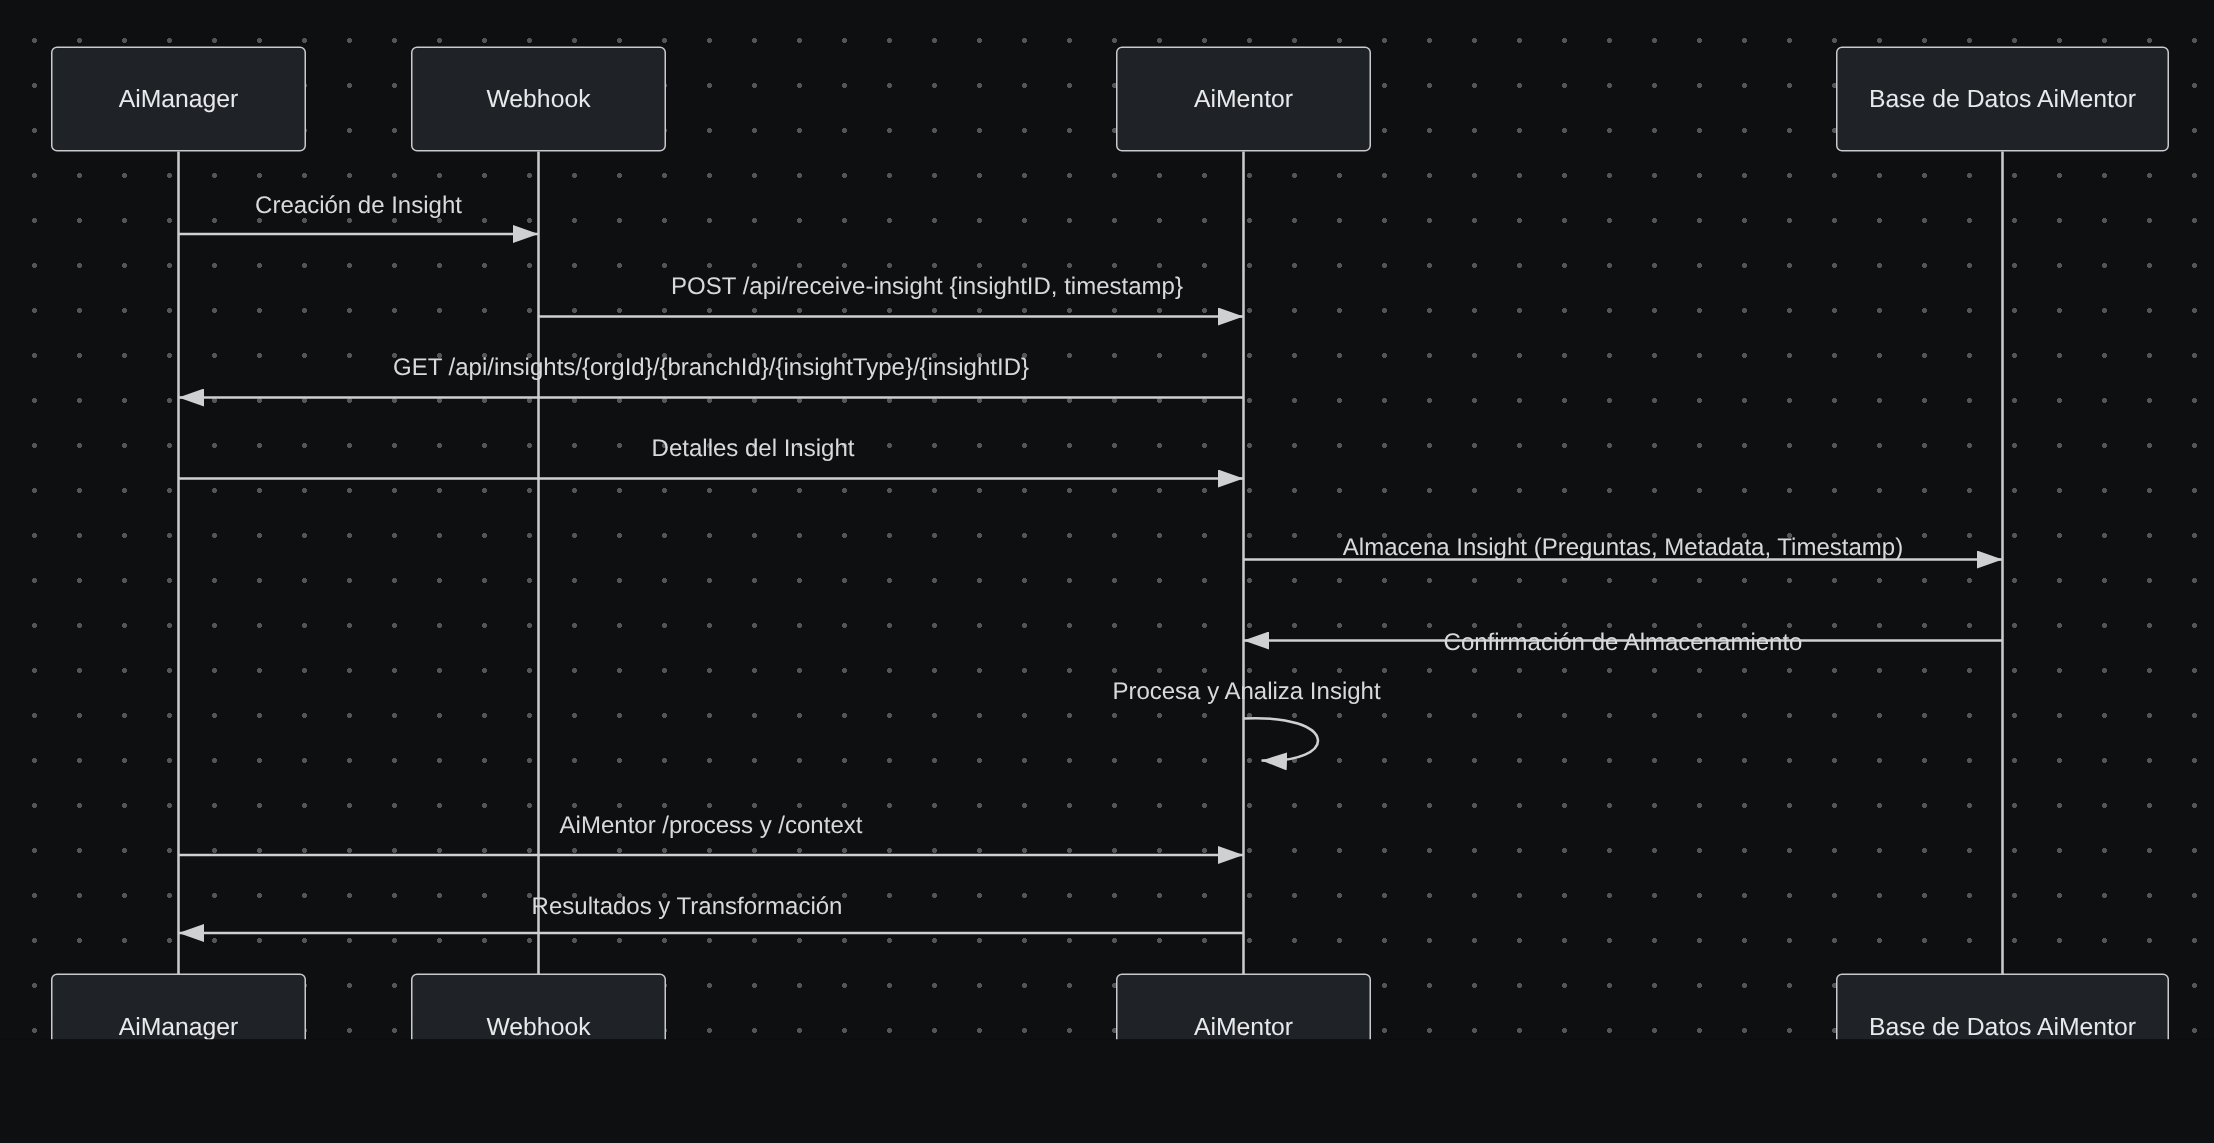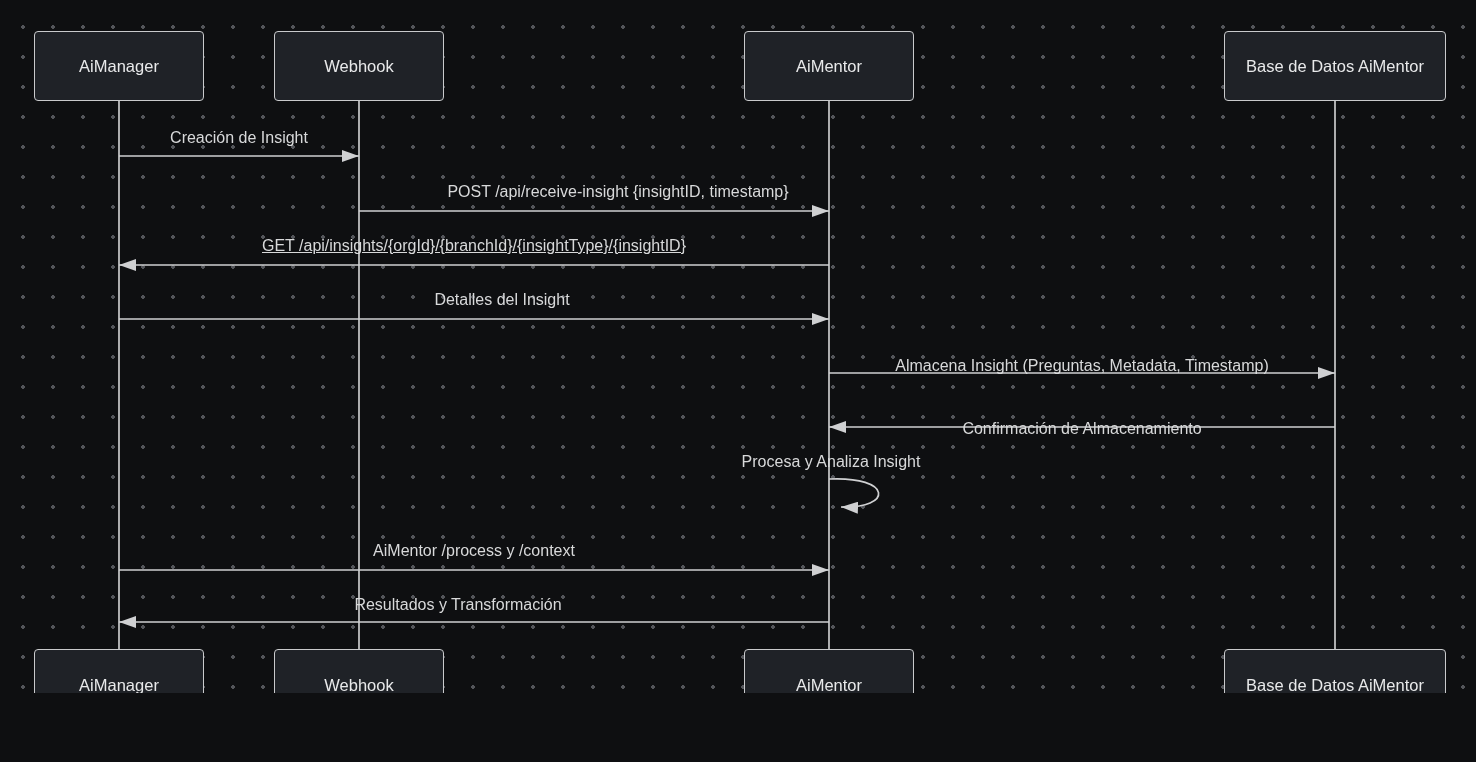--- a/index.html
+++ b/index.html
@@ -105,21 +105,21 @@
   </div>
   <div class="actor" style="left:744px; top:649px; width:170px; height:72px;">
     <span>AiMentor</span>
   </div>
   <div class="actor" style="left:1224px; top:649px; width:222px; height:72px;">
     <span>Base de Datos AiMentor</span>
   </div>
 
   <div class="msg-label" style="left:239px;  top:128px;">Creación de Insight</div>
   <div class="msg-label" style="left:618px;  top:182px;">POST /api/receive-insight {insightID, timestamp}</div>
-  <div class="msg-label" style="left:474px;  top:236px;text-decoration:underline;">GET /api/insights/{orgId}/{branchId}/{insightType}/{insightID}</div>
+  <div class="msg-label" style="left:474px;  top:236px;">GET /api/insights/{orgId}/{branchId}/{insightType}/{insightID}</div>
   <div class="msg-label" style="left:502px;  top:290px;">Detalles del Insight</div>
   <div class="msg-label" style="left:1082px; top:344px;margin-top:12px;">Almacena Insight (Preguntas, Metadata, Timestamp)</div>
   <div class="msg-label" style="left:1082px; top:419px;">Confirmación de Almacenamiento</div>
   <div class="msg-label" style="left:831px;  top:452px;">Procesa y Analiza Insight</div>
   <div class="msg-label" style="left:474px;  top:541px;">AiMentor /process y /context</div>
   <div class="msg-label" style="left:458px;  top:595px;">Resultados y Transformación</div>
 
 </div>
 
 </body></html>

